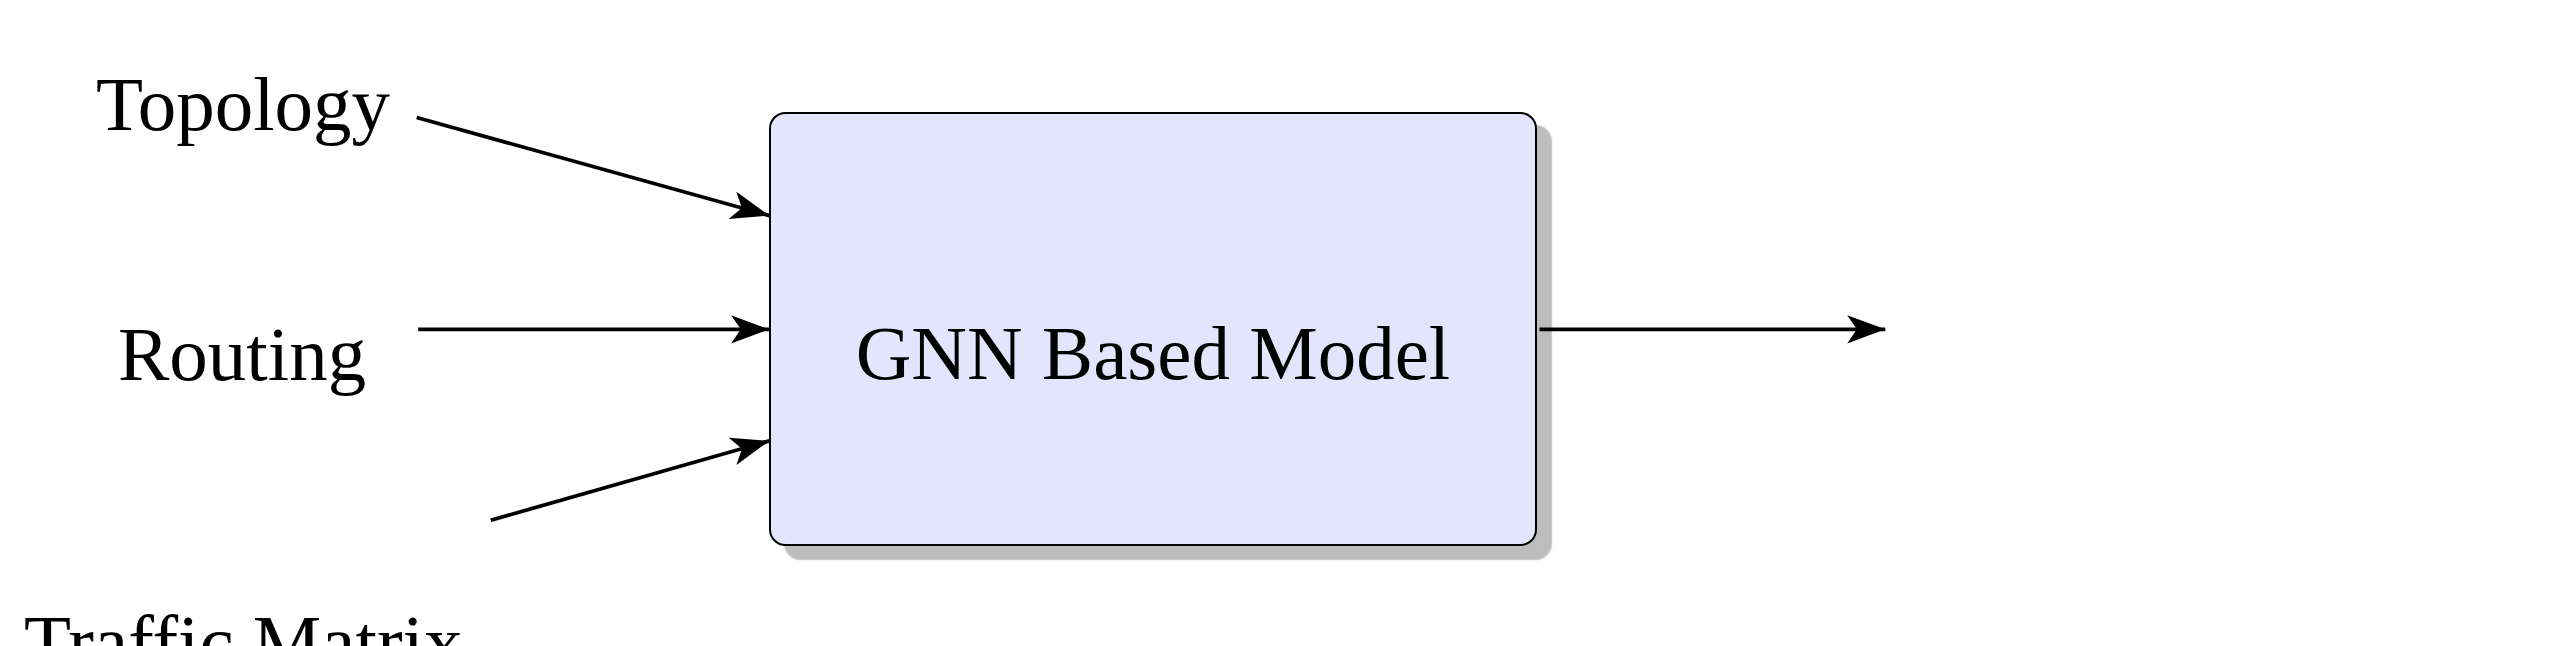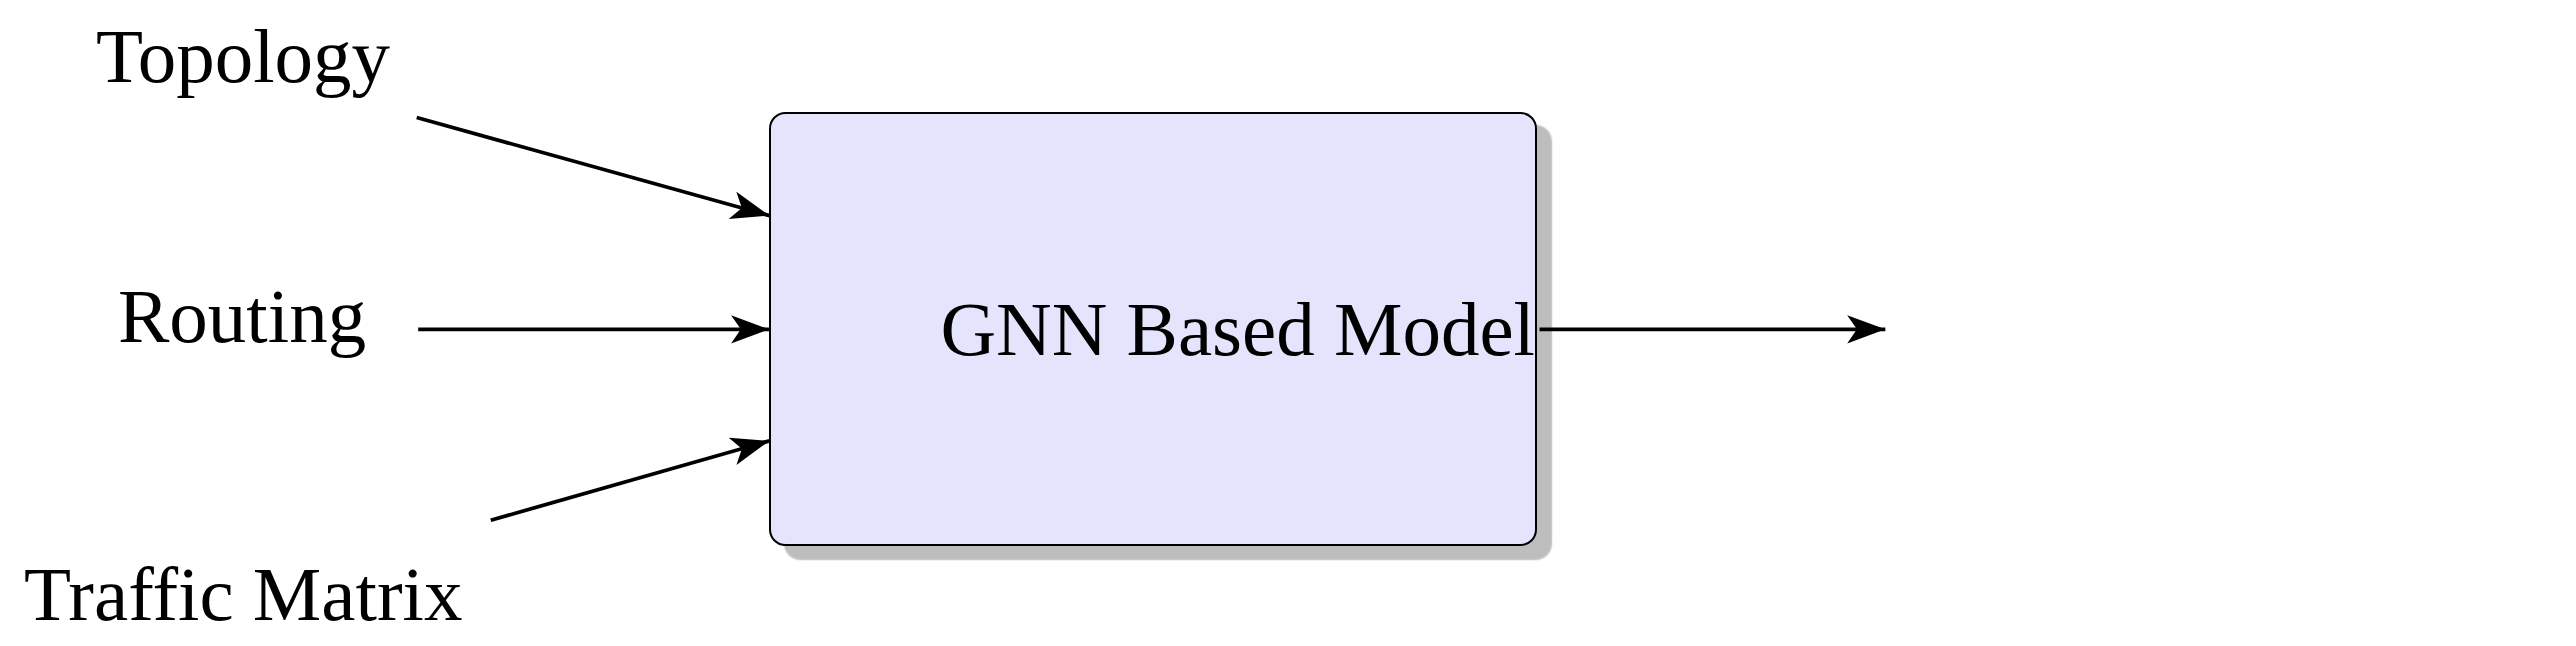--- a/index.html
+++ b/index.html
@@ -19,53 +19,54 @@
     font-family:"Liberation Serif","DejaVu Serif",serif;
     color:var(--text);
     overflow:hidden;
   }
   .label{
     position:absolute;
     font-size:77px;
     line-height:1;
     white-space:nowrap;
     color:var(--text);
+    margin-top:48px;
   }
   .node{
     position:absolute;
     left:769px;top:112px;
     width:764px;height:430px;
     background:var(--box-fill);
     border:2.2px solid var(--box-border);
     border-radius:16.5px;
     box-shadow:15px 13.5px 1.5px var(--box-shadow);
     display:flex;
     align-items:center;
-    justify-content:flex-end;
+    justify-content:center;
   }
   .node .label{position:static;}
   svg.arrows{
     position:absolute;
     left:0;top:0;
     width:2576px;height:646px;
     pointer-events:none;
   }
   svg.arrows line{
     stroke:var(--arrow);
     stroke-width:5;
   }
 </style>
 </head>
 <body>
 
 <div class="canvas">
 
   <div class="label" style="left:96px;top:18px;">Topology</div>
 
-  <div class="label" style="left:118px;top:278px;">Routing</div>
+  <div class="label" style="left:118px;top:268px;">Routing</div>
 
   <div class="label" style="left:24px;top:556px;">Traffic Matrix</div>
 
   <div class="node">
     <span class="label">GNN Based Model</span>
   </div>
 
 
   <svg class="arrows" viewBox="0 0 3440 863" xmlns="http://www.w3.org/2000/svg">
     <defs>

